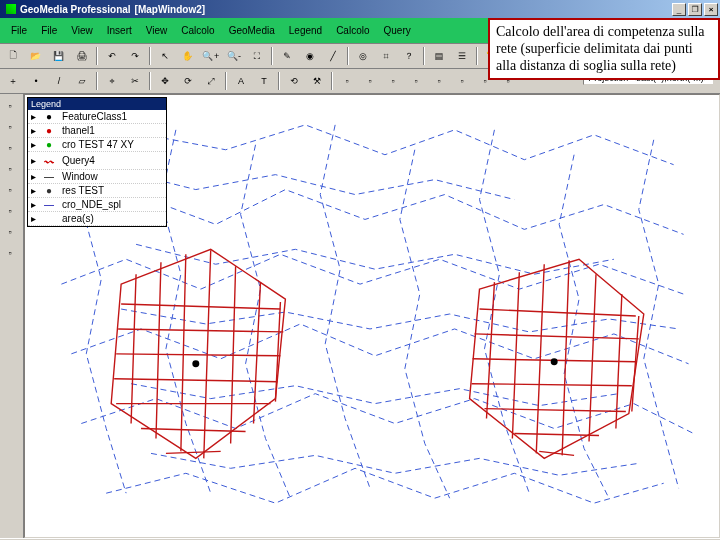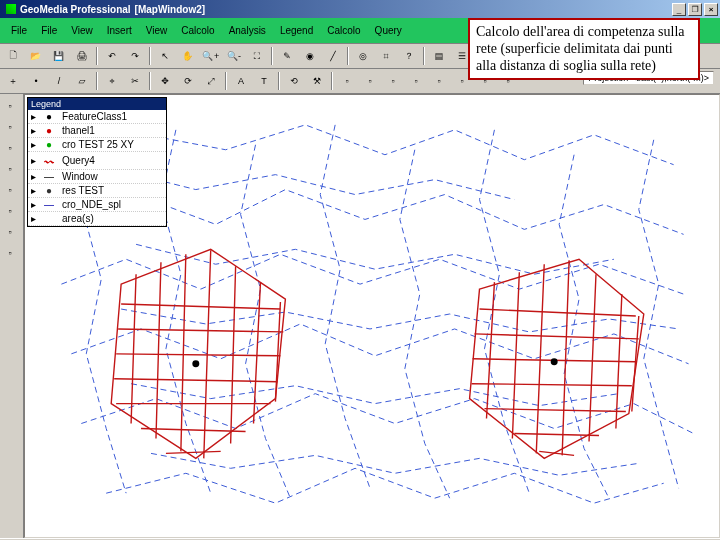--- a/index.html
+++ b/index.html
@@ -22,21 +22,21 @@
 .side-tools { width: 24px; background: #d4d0c8; border-right: 1px solid #808080; display: flex; flex-direction: column; padding: 2px 0; gap: 1px; }
 .side-tools .tbtn { width: 20px; height: 20px; }
 
 .map-area { flex: 1; background: white; position: relative; overflow: hidden; border: 1px inset #d4d0c8; }
 
 .legend-panel { position: absolute; top: 2px; left: 2px; width: 140px; background: white; border: 1px solid #000; z-index: 5; }
 .legend-title { background: #08246b; color: white; font-size: 9px; padding: 1px 3px; }
 .legend-row { display: flex; align-items: center; gap: 4px; padding: 1px 3px; font-size: 9px; border-bottom: 1px dotted #ccc; }
 .legend-sym { width: 18px; display: inline-flex; justify-content: center; }
 
-.annotation { position: absolute; top: 18px; right: 20px; width: 232px; background: white; border: 2px solid #b00000; padding: 4px 6px; font-family: "Times New Roman", serif; font-size: 14px; line-height: 1.2; z-index: 20; }
+.annotation { position: absolute; top: 18px; right: 0; width: 232px; background: white; border: 2px solid #b00000; padding: 4px 6px; font-family: "Times New Roman", serif; font-size: 14px; line-height: 1.2; z-index: 20; }
 
 .statusbar { height: 18px; background: #d4d0c8; border-top: 1px solid #fff; display: flex; align-items: center; }
 .status-cell { border: 1px inset #d4d0c8; padding: 1px 6px; height: 16px; display: flex; align-items: center; font-size: 9px; }
 .status-cell.main { flex: 1; }
 
 .icon-square { width: 10px; height: 10px; display: inline-block; }
 
 svg.map-svg { position: absolute; top: 0; left: 0; width: 100%; height: 100%; }
 </style>
 </head>
@@ -55,21 +55,21 @@
   </div>
 </div>
 
 <div class="menubar">
   <span class="menu-item">File</span>
   <span class="menu-item">File</span>
   <span class="menu-item">View</span>
   <span class="menu-item">Insert</span>
   <span class="menu-item">View</span>
   <span class="menu-item">Calcolo</span>
-  <span class="menu-item">Analysis</span>
+  <span class="menu-item">GeoMedia</span>
   <span class="menu-item">Legend</span>
   <span class="menu-item">Calcolo</span>
   <span class="menu-item">Query</span>
 </div>
 
 <div class="toolbar" id="tb1">
     <div class="tbtn">🗋</div>
     <div class="tbtn">📂</div>
     <div class="tbtn">💾</div>
     <div class="tbtn">🖨</div>
@@ -157,21 +157,21 @@
             <span>FeatureClass1</span>
           </div>
           <div class="legend-row">
             <span>▸</span>
             <span class="legend-sym" style="color: rgb(204, 0, 0);">●</span>
             <span>thanel1</span>
           </div>
           <div class="legend-row">
             <span>▸</span>
             <span class="legend-sym" style="color: rgb(0, 170, 0);">●</span>
-            <span>cro TEST 25 XY</span>
+            <span>cro TEST 47 XY</span>
           </div>
           <div class="legend-row">
             <span>▸</span>
             <span class="legend-sym" style="color: rgb(204, 0, 0);">〰</span>
             <span>Query4</span>
           </div>
           <div class="legend-row">
             <span>▸</span>
             <span class="legend-sym" style="color: rgb(0, 0, 0);">—</span>
             <span>Window</span>

